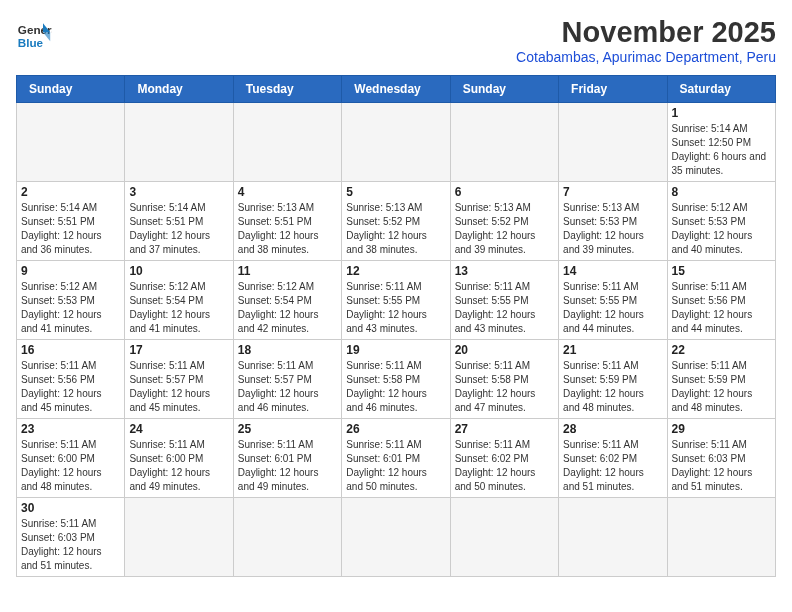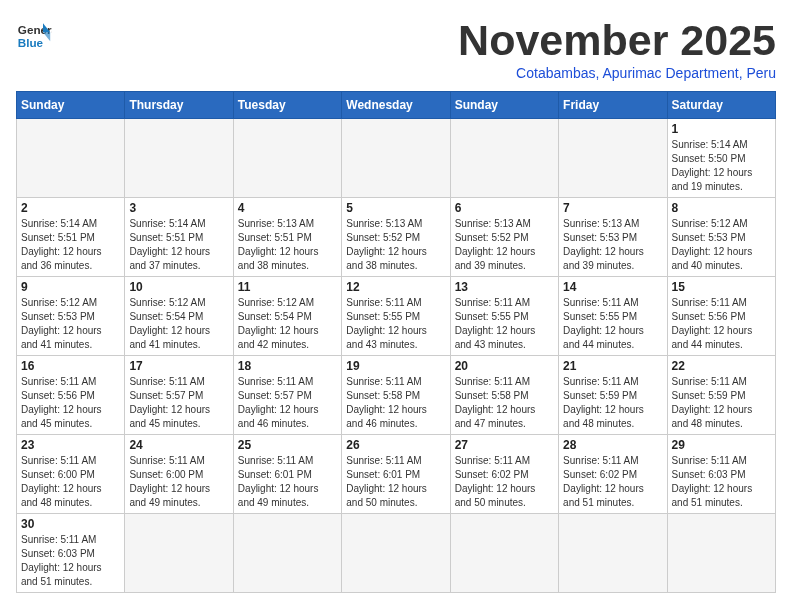--- a/index.html
+++ b/index.html
@@ -22,38 +22,38 @@
       gap: 4px;
     }
     .logo-icon {
       width: 36px;
       height: 36px;
     }
     .title-area {
       text-align: right;
     }
     .month-title {
-      font-size: 43px;
+      font-size: 29px;
       font-weight: bold;
       color: #333;
     }
     .subtitle {
       font-size: 14px;
       color: #1d4ed8;
     }
     .calendar {
       width: 100%;
       border-collapse: collapse;
       border: 1px solid #ccc;
     }
     .calendar th {
       background: #2a6abf;
       color: #fff;
       font-size: 12px;
-      padding: 6px 4px;
+      padding: 6px 12px;
       text-align: left;
       border: 1px solid #1e5aa8;
       font-weight: bold;
     }
     .calendar td {
       border: 1px solid #ccc;
       vertical-align: top;
       padding: 3px 4px;
       width: 108px;
       min-height: 70px;
@@ -96,42 +96,42 @@
   <div class="title-area">
     <div class="month-title">November 2025</div>
     <div class="subtitle">Cotabambas, Apurimac Department, Peru</div>
   </div>
 </div>
 
 <table class="calendar">
   <thead>
     <tr>
       <th>Sunday</th>
-      <th>Thursday</th>
+      <th>Monday</th>
       <th>Tuesday</th>
       <th>Wednesday</th>
       <th>Sunday</th>
       <th>Friday</th>
       <th>Saturday</th>
     </tr>
   </thead>
   <tbody id="calendar-body">
   <tr>
         <td class="empty"></td>
         <td class="empty"></td>
         <td class="empty"></td>
         <td class="empty"></td>
         <td class="empty"></td>
         <td class="empty"></td>
         <td>
         <span class="day-number">1</span>
         <div class="day-info">
           <span>Sunrise: 5:14 AM</span><br>
-          <span>Sunset: 5:50 PM</span><br>
-          <span>Daylight: 12 hours and 19 minutes.</span>
+          <span>Sunset: 12:50 PM</span><br>
+          <span>Daylight: 6 hours and 35 minutes.</span>
         </div>
       </td>
       </tr>
       <tr>
         <td>
         <span class="day-number">2</span>
         <div class="day-info">
           <span>Sunrise: 5:14 AM</span><br>
           <span>Sunset: 5:51 PM</span><br>
           <span>Daylight: 12 hours and 36 minutes.</span>

